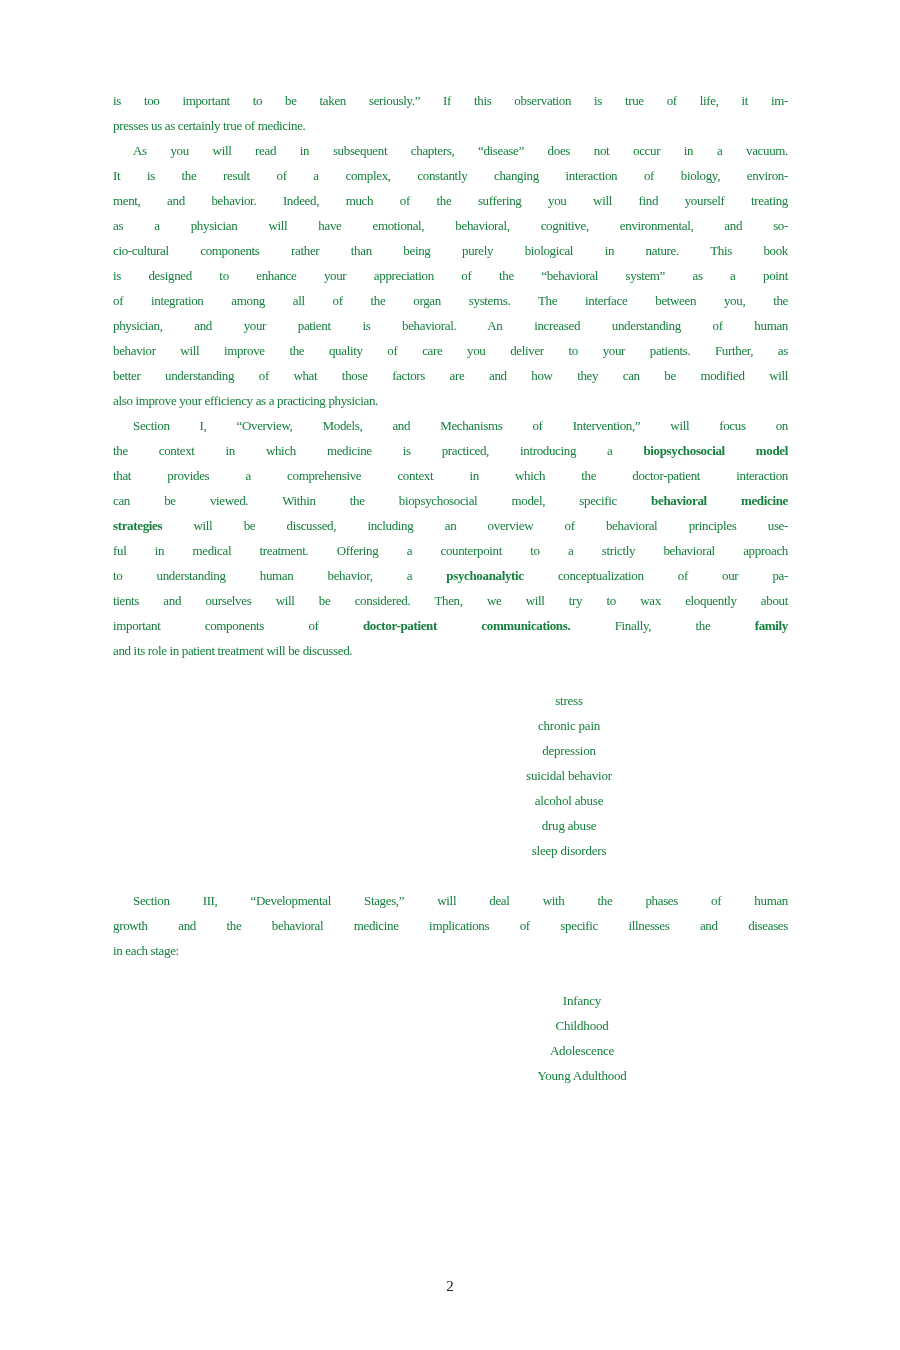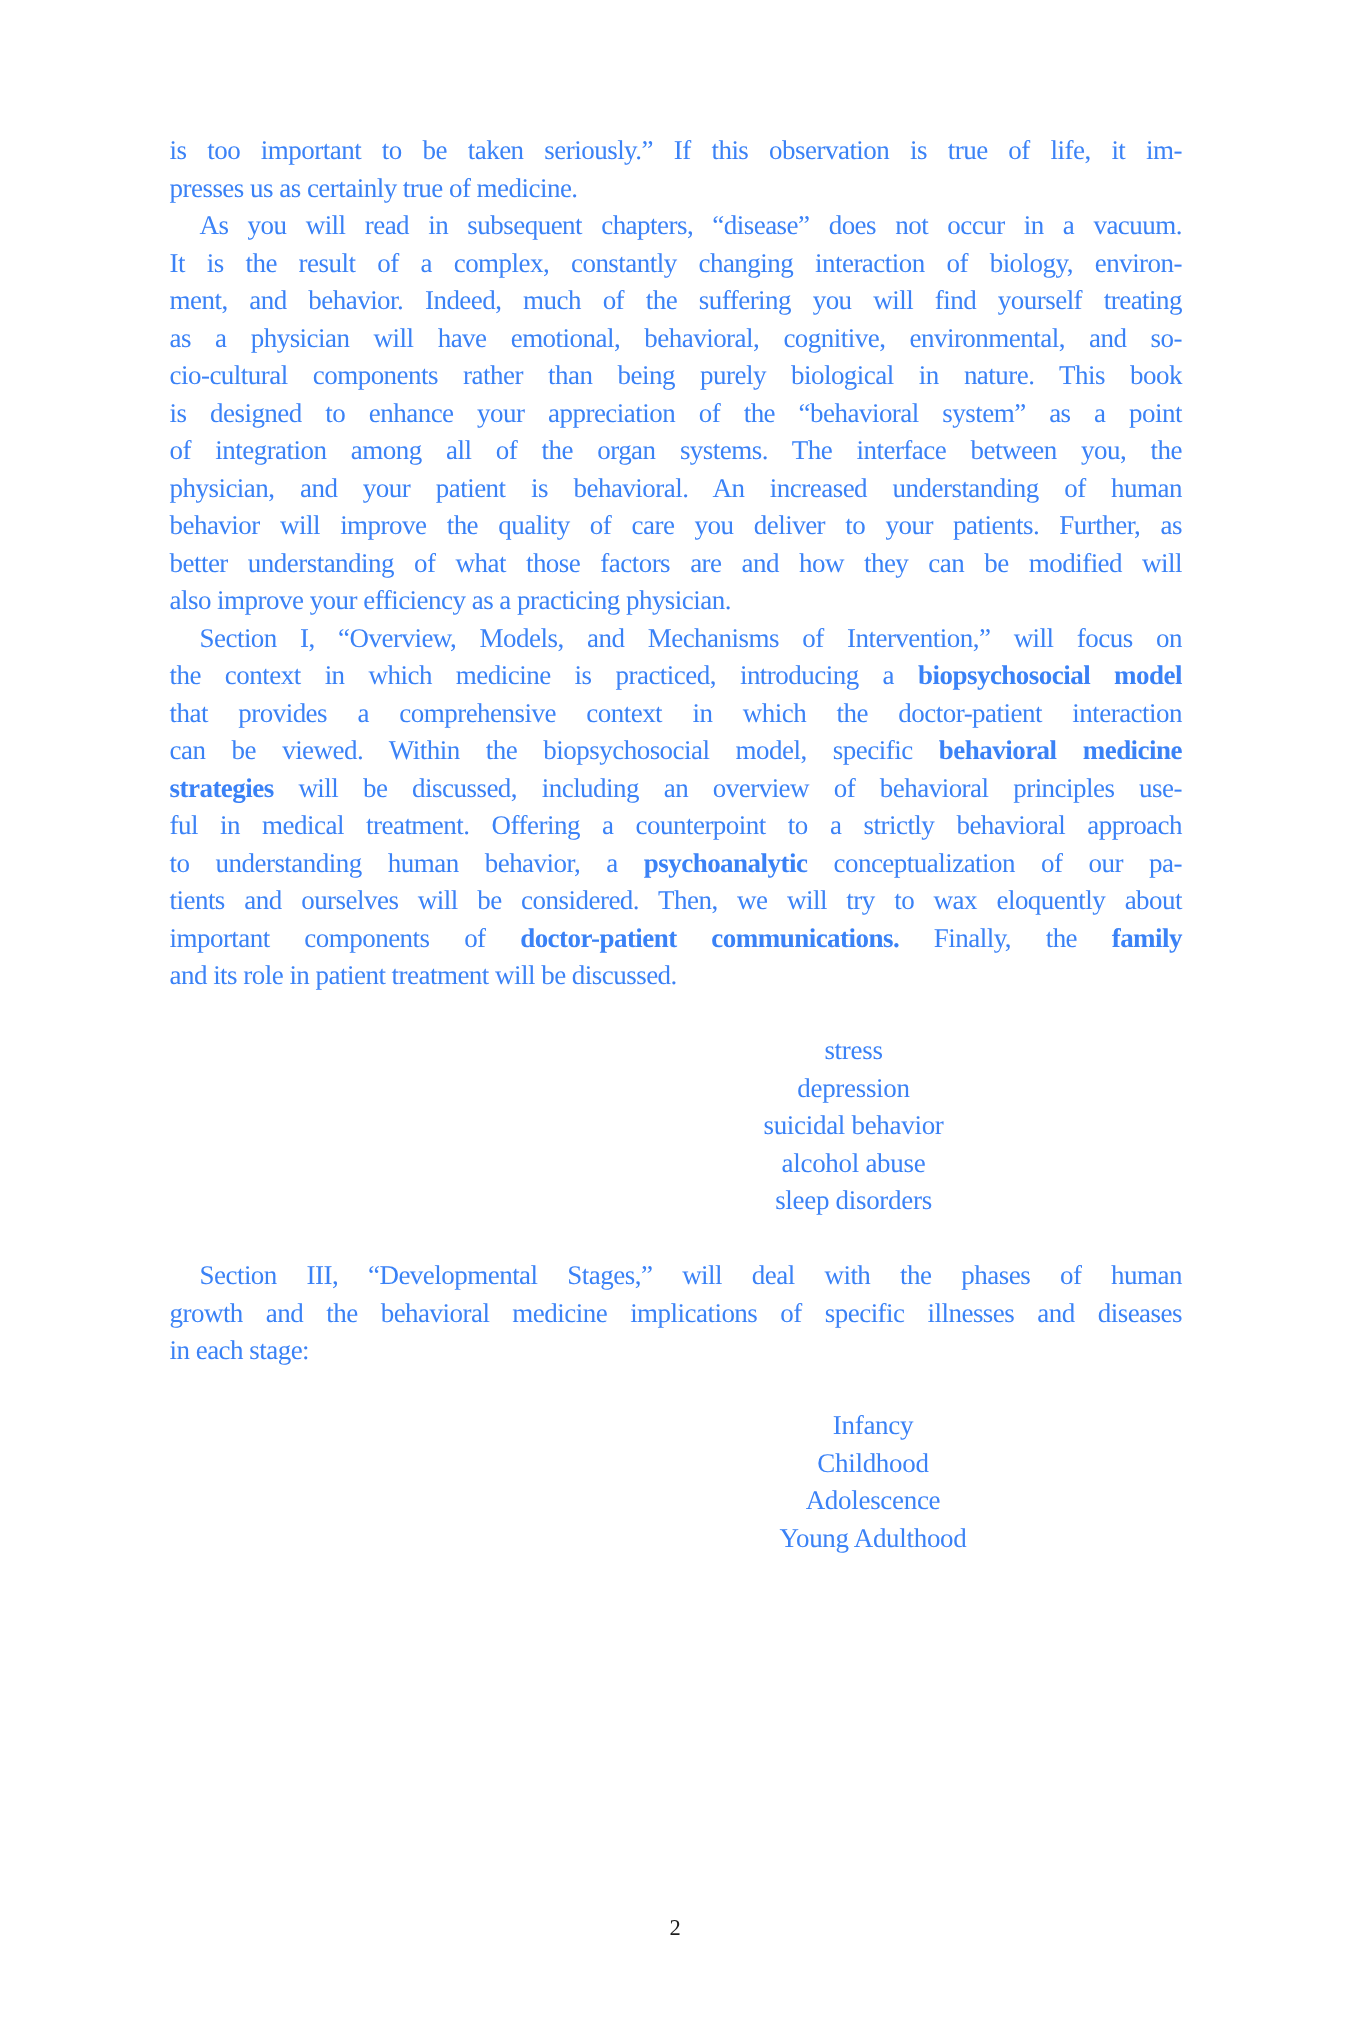--- a/index.html
+++ b/index.html
@@ -1,20 +1,20 @@
 <!DOCTYPE html>
 <html><head>
 <meta charset="utf-8">
 <style>
   html, body { margin: 0; padding: 0; background: #ffffff; }
   body { width: 900px; height: 1350px; position: relative; overflow: hidden; }
   .page {
     position: absolute; left: 113px; top: 88px; width: 675px;
     font-family: "Liberation Serif", serif;
-    font-size: 18px; color: #3b82f6;
+    font-size: 13px; color: #15803d;
   }
   .line {
     height: 25px; line-height: 25px;
     text-align: justify; text-align-last: justify;
     white-space: nowrap; overflow: visible;
     letter-spacing: -0.35px;
   }
   .line.last { text-align-last: left; }
   .line.indent { padding-left: 20px; }
   .line b { font-weight: bold; }
@@ -62,23 +62,25 @@
     <div class="line">tients and ourselves will be considered. Then, we will try to wax eloquently about</div>
     <div class="line"><span>important components of </span><b>doctor-patient communications.</b><span> Finally, the </span><b>family</b></div>
     <div class="line last">and its role in patient treatment will be discussed.</div>
   </div>
 
 
   <div class="gap"></div>
 
   <div class="list1">
     <div class="list-item">stress</div>
+    <div class="list-item">chronic pain</div>
     <div class="list-item">depression</div>
     <div class="list-item">suicidal behavior</div>
     <div class="list-item">alcohol abuse</div>
+    <div class="list-item">drug abuse</div>
     <div class="list-item">sleep disorders</div>
   </div>
 
   <div class="gap"></div>
 
   <div>
     <div class="line indent">Section III, “Developmental Stages,” will deal with the phases of human</div>
     <div class="line">growth and the behavioral medicine implications of specific illnesses and diseases</div>
     <div class="line last">in each stage:</div>
   </div>

